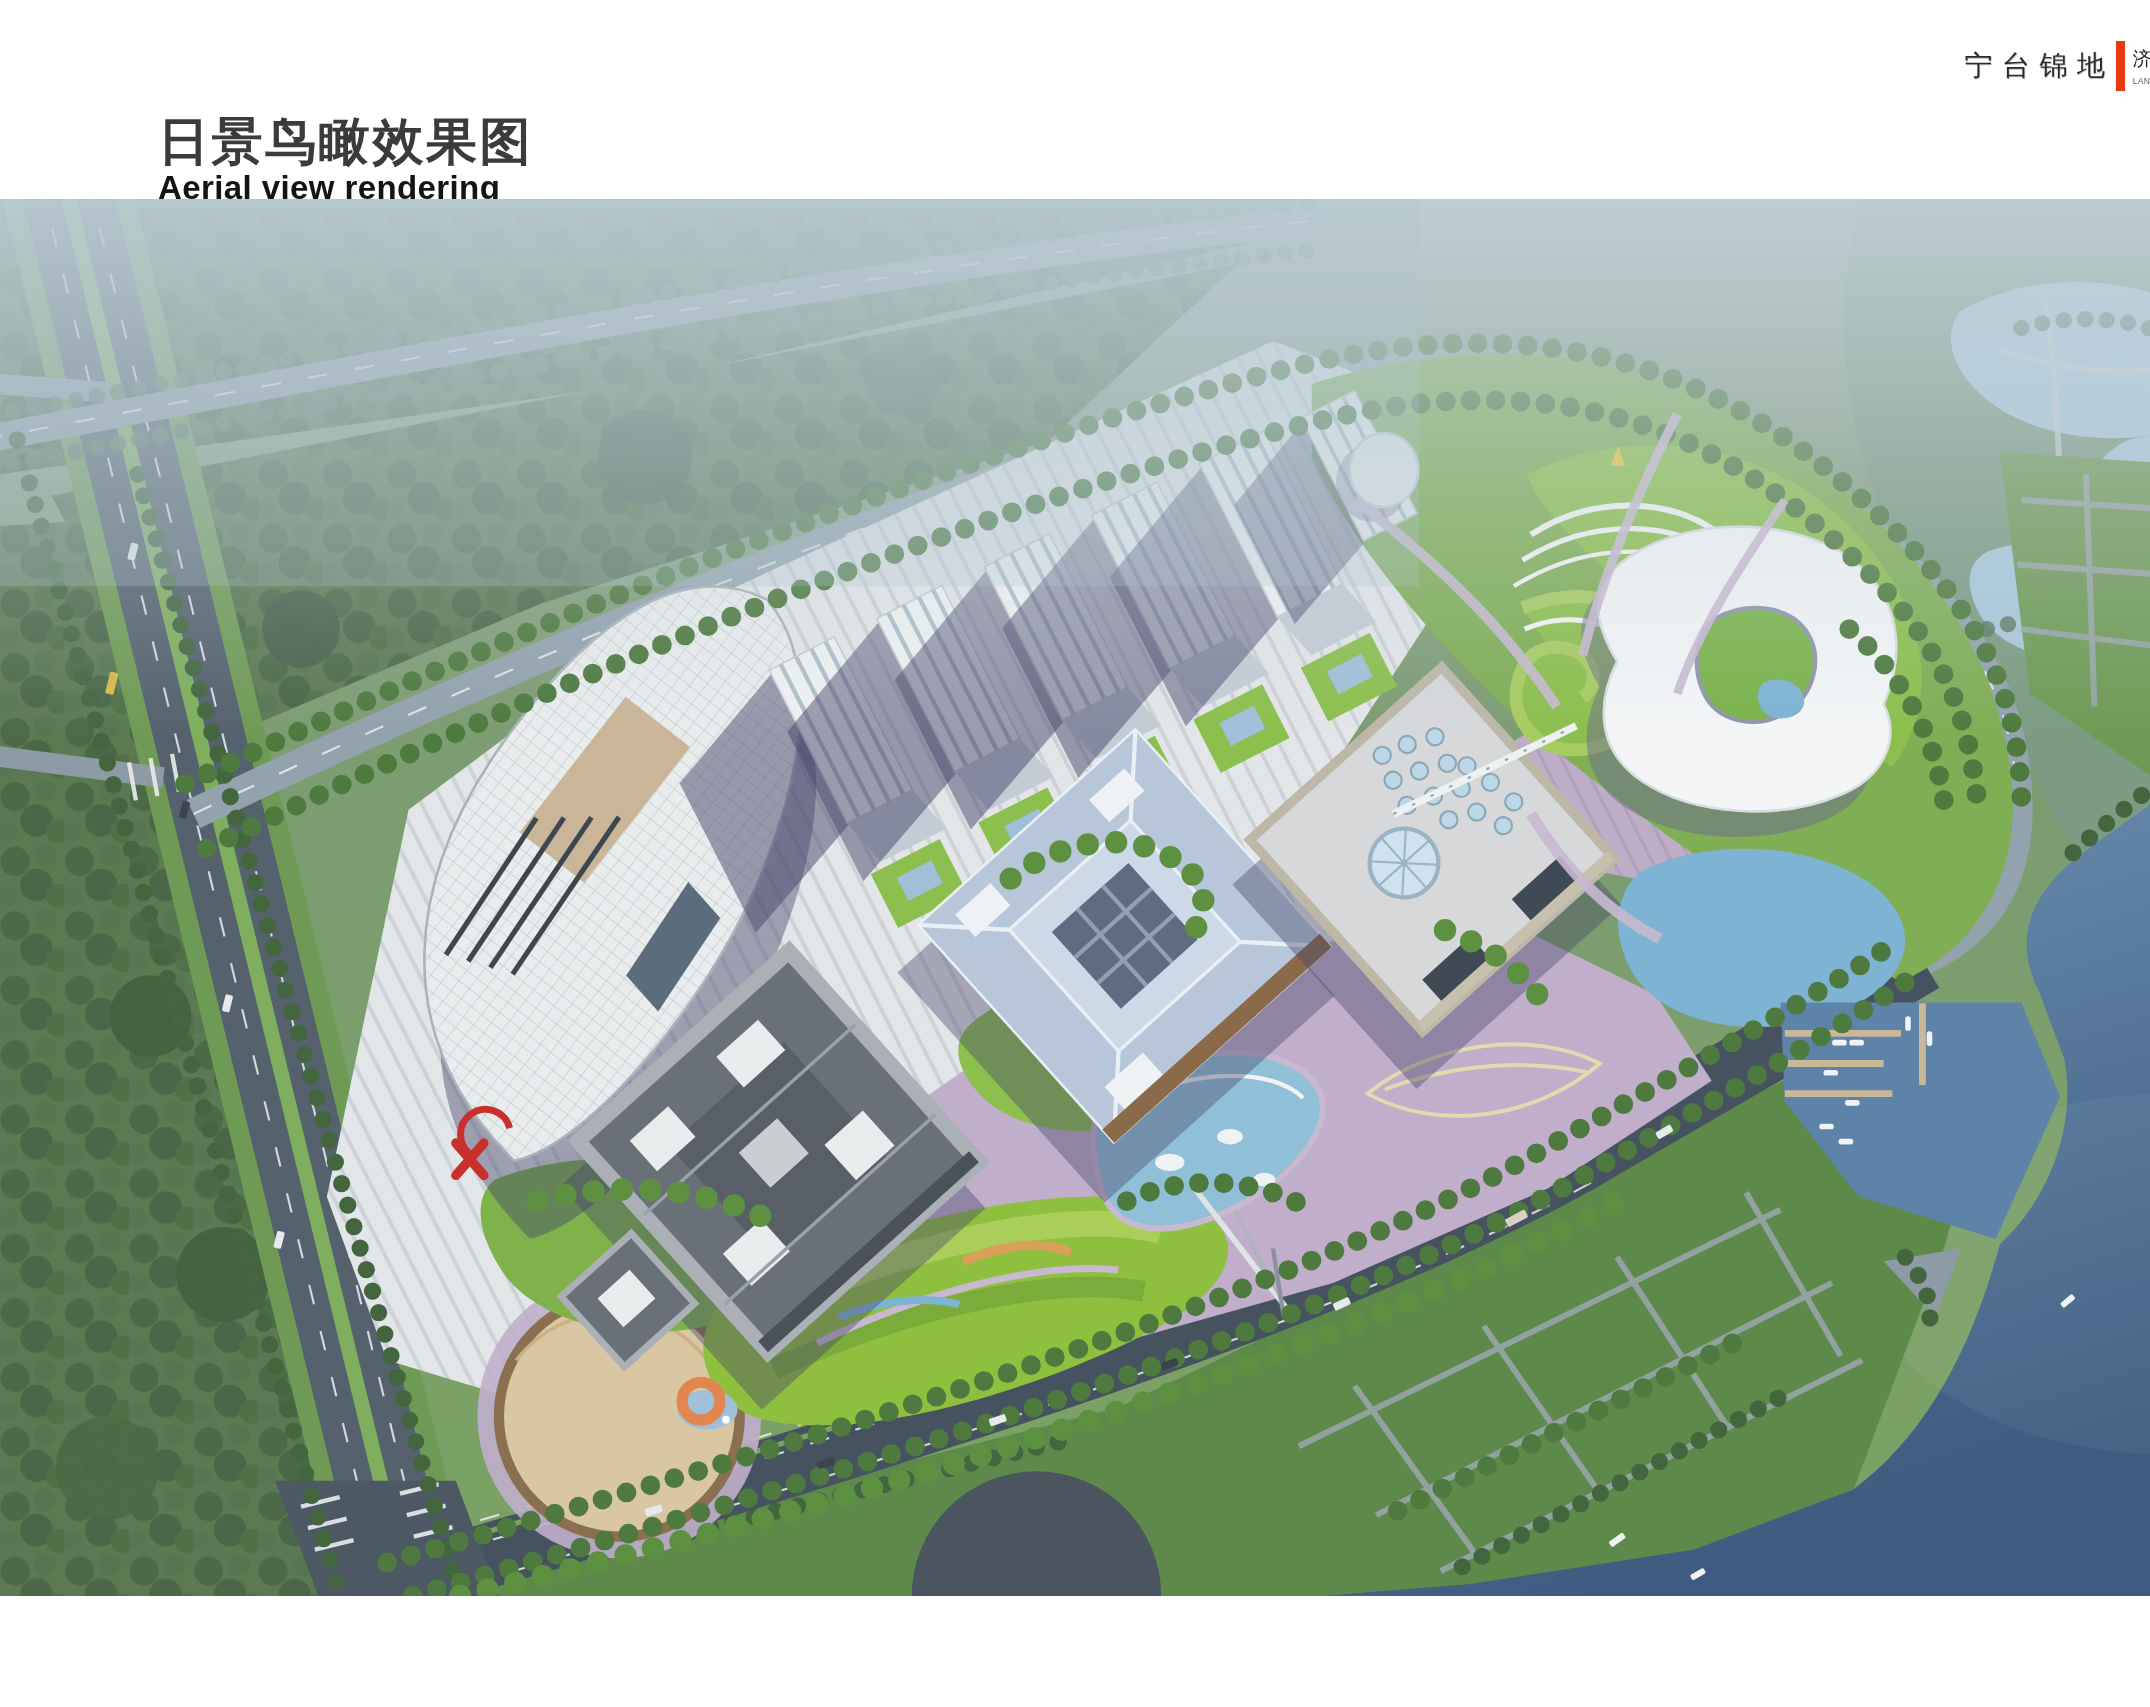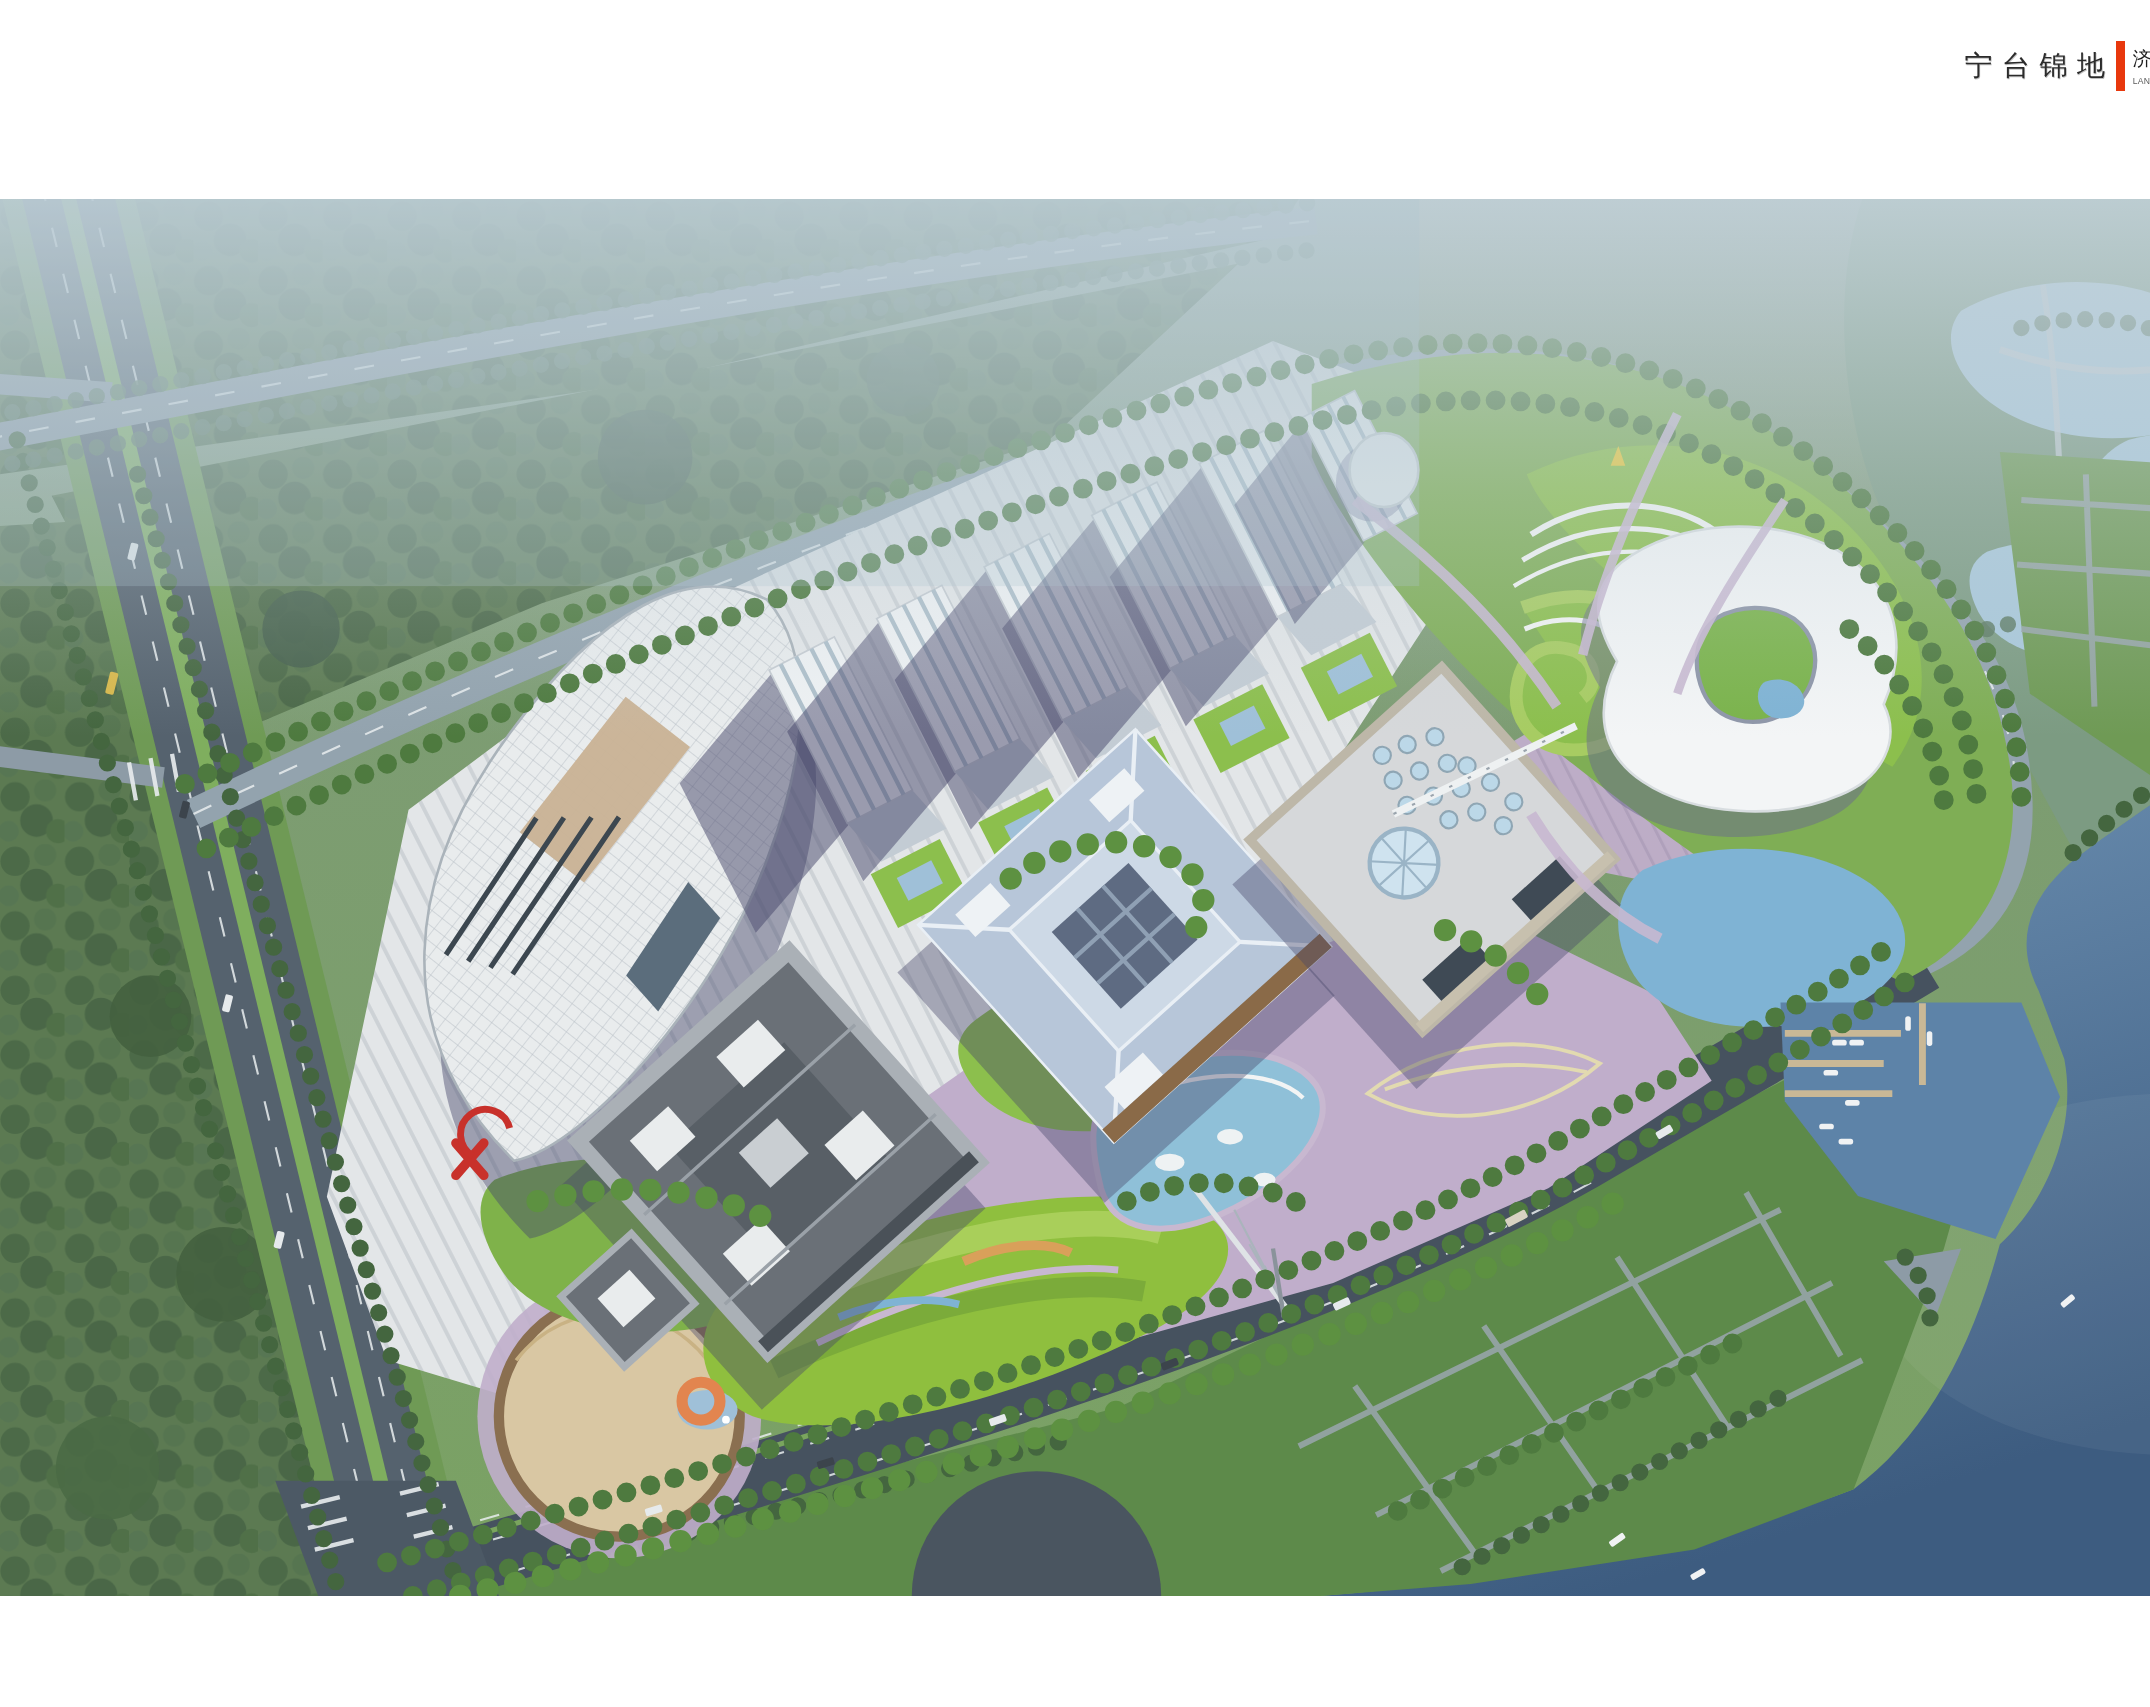--- a/index.html
+++ b/index.html
@@ -28,20 +28,24 @@
   .ppath{stroke:#c8b8d0;fill:none;opacity:.9;}
   .wpath{stroke:#c3ccd2;fill:none;opacity:.8;}
   .gridp{stroke:#9aa6ae;stroke-width:14;opacity:.85;}
   .car{rx:4px;}
 </style>
 </head>
 <body>
 
 <div class="page">
 
+  <div class="title-block">
+    <div class="title-zh">日景鸟瞰效果图</div>
+    <div class="title-en">Aerial view rendering</div>
+  </div>
 
   <div class="logo-block">
     <div class="brand-zh">宁台锦地</div>
     <div class="logo-bar"></div>
     <div class="logo-right">
       <div class="project-zh">济宁文化中心景观设计</div>
       <div class="project-en">LANDSCAPE DESIGN OF JINING CULTURAL CENTER</div>
     </div>
   </div>
 

